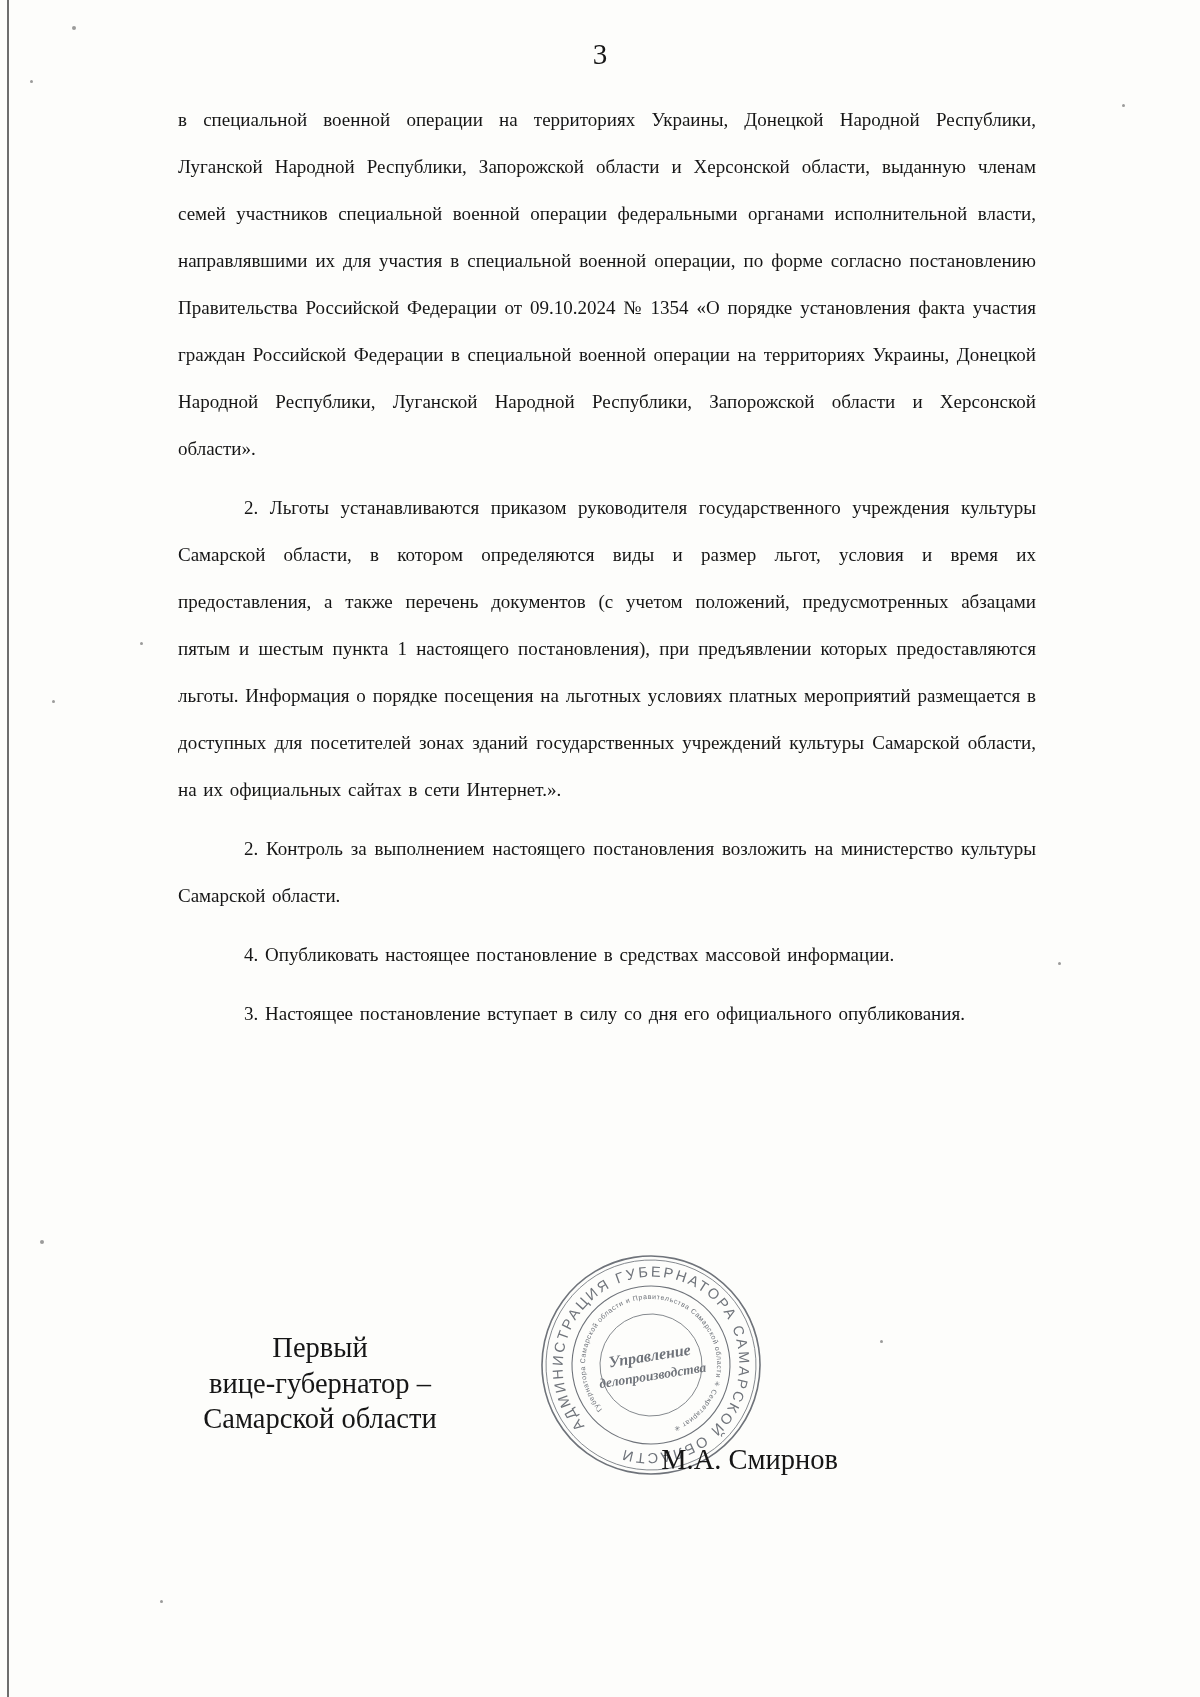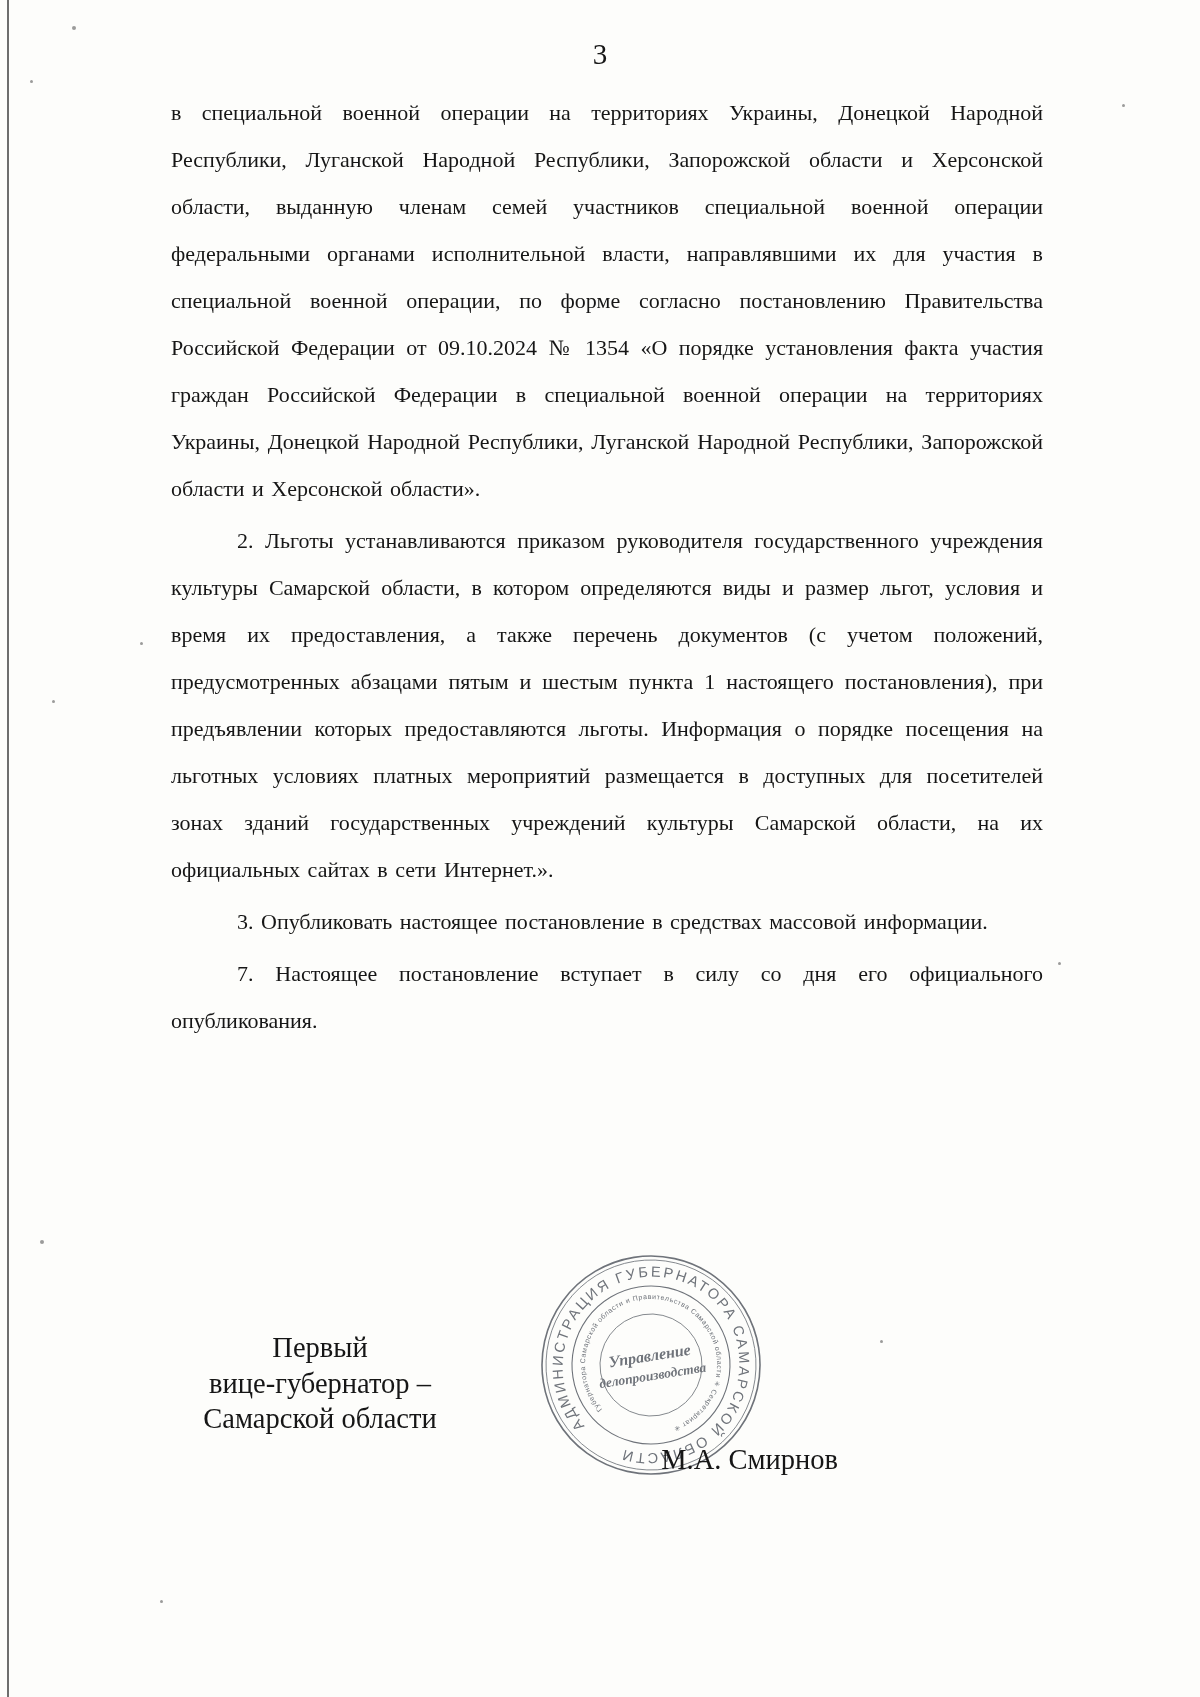--- a/index.html
+++ b/index.html
@@ -21,22 +21,22 @@
     border-radius: 50%; opacity: .55;
   }
   .page-number {
     position: absolute; top: 38px; left: 0; width: 1200px;
     text-align: center; font-size: 29px;
   }
   .content {
     position: absolute; left: 166px; top: 84px; width: 882px;
   }
   .content p {
-    margin: 5px;
-    font-size: 22px;
+    margin: 12px;
+    font-size: 19px;
     line-height: 47px;
     text-align: justify;
     text-align-last: left;
     word-spacing: 2px;
   }
   .content p.indent { text-indent: 66px; }
   .sig-area {
     position: absolute; left: 0; top: 1292px;
     width: 993px; height: 250px;
   }
@@ -68,22 +68,23 @@
 <div class="speck" style="left:40px;top:1240px;width:4px;height:4px"></div>
 <div class="speck" style="left:1058px;top:962px;width:3px;height:3px"></div>
 <div class="speck" style="left:880px;top:1340px;width:3px;height:3px"></div>
 <div class="speck" style="left:160px;top:1600px;width:3px;height:3px"></div>
 
 <div class="page-number">3</div>
 
 <div class="content">
   <p>в специальной военной операции на территориях Украины, Донецкой Народной Республики, Луганской Народной Республики, Запорожской области и Херсонской области, выданную членам семей участников специальной военной операции федеральными органами исполнительной власти, направлявшими их для участия в специальной военной операции, по форме согласно постановлению Правительства Российской Федерации от 09.10.2024 № 1354 «О порядке установления факта участия граждан Российской Федерации в специальной военной операции на территориях Украины, Донецкой Народной Республики, Луганской Народной Республики, Запорожской области и Херсонской области».</p>
   <p class="indent">2. Льготы устанавливаются приказом руководителя государственного учреждения культуры Самарской области, в котором определяются виды и размер льгот, условия и время их предоставления, а также перечень документов (с учетом положений, предусмотренных абзацами пятым и шестым пункта 1 настоящего постановления), при предъявлении которых предоставляются льготы. Информация о порядке посещения на льготных условиях платных мероприятий размещается в доступных для посетителей зонах зданий государственных учреждений культуры Самарской области, на их официальных сайтах в сети Интернет.».</p>
-  <p class="indent">3. Опубликовать настоящее постановление в средствах массовой информации.</p>
-  <p class="indent">7. Настоящее постановление вступает в силу со дня его официального опубликования.</p>
+  <p class="indent">2. Контроль за выполнением настоящего постановления возложить на министерство культуры Самарской области.</p>
+  <p class="indent">4. Опубликовать настоящее постановление в средствах массовой информации.</p>
+  <p class="indent">3. Настоящее постановление вступает в силу со дня его официального опубликования.</p>
 </div>
 
 <div class="sig-area">
 
   <div class="sig-left">
     <div>Первый</div>
     <div>вице-губернатор –</div>
     <div>Самарской области</div>
   </div>
 

